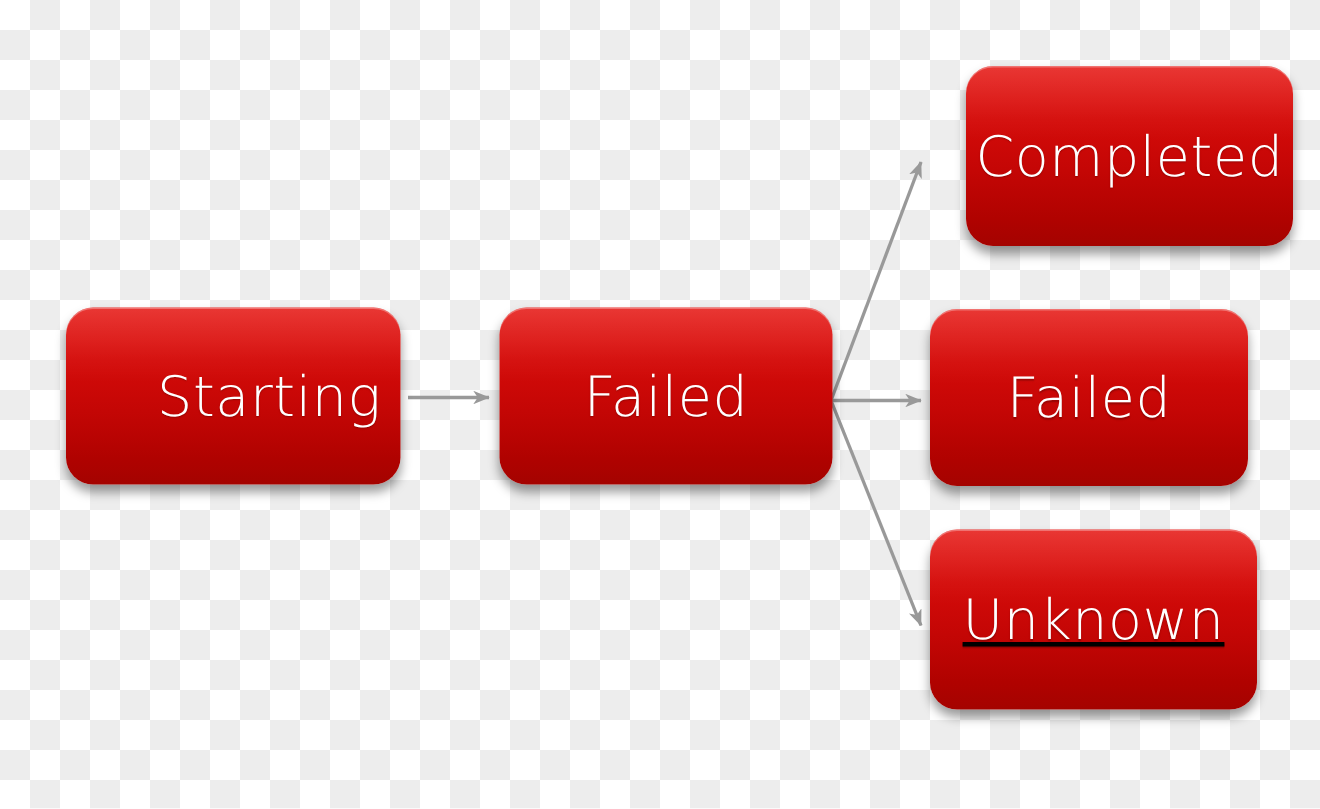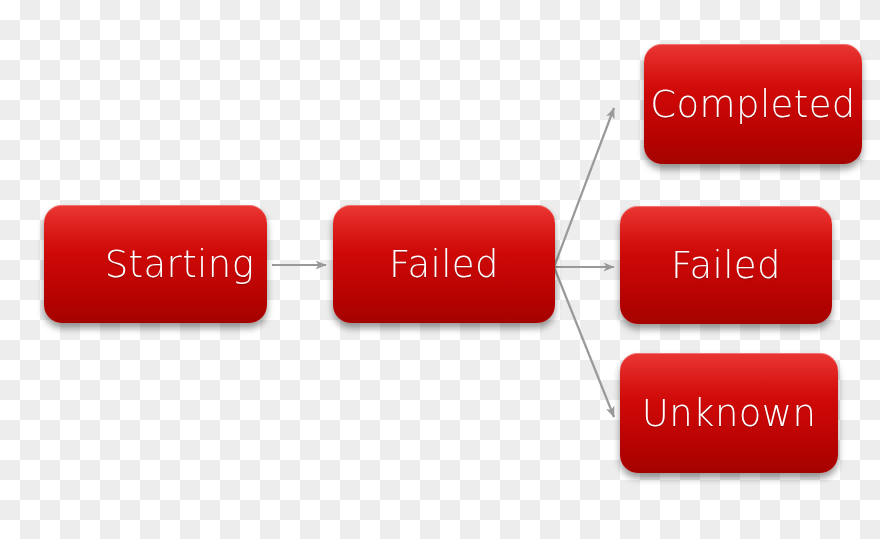--- a/index.html
+++ b/index.html
@@ -78,21 +78,21 @@
     line-height: 1;
     white-space: nowrap;
     text-shadow: 0 1px 1px rgba(0,0,0,0.25);
   }
 
   
   #node-starting  { left: 44px;  top: 205px; width: 223px; height: 118px; padding-left: 48px; }
   #node-started   { left: 333px; top: 205px; width: 222px; height: 118px; }
   #node-completed { left: 620px; top: 44px;  width: 218px; height: 120px; }
   #node-failed    { left: 620px; top: 206px; width: 218px; height: 118px; }
-  #node-unknown   { left: 620px; top: 353px; width: 218px; height: 120px; }
+  #node-unknown   { left: 620px; top: 353px; width: 218px; height: 120px; text-decoration: underline; }
 </style>
 </head>
 <body>
 
 <div id="diagram-canvas">
 
   <svg id="connector-layer" viewBox="0 0 880 539" width="880" height="539" xmlns="http://www.w3.org/2000/svg">
     <defs>
       <marker id="arrowhead" markerWidth="11" markerHeight="9" refX="10.5" refY="4.5" orient="auto" markerUnits="userSpaceOnUse">
         <path d="M0,0 L11,4.5 L0,9 L3,4.5 Z" fill="#999999"></path>

